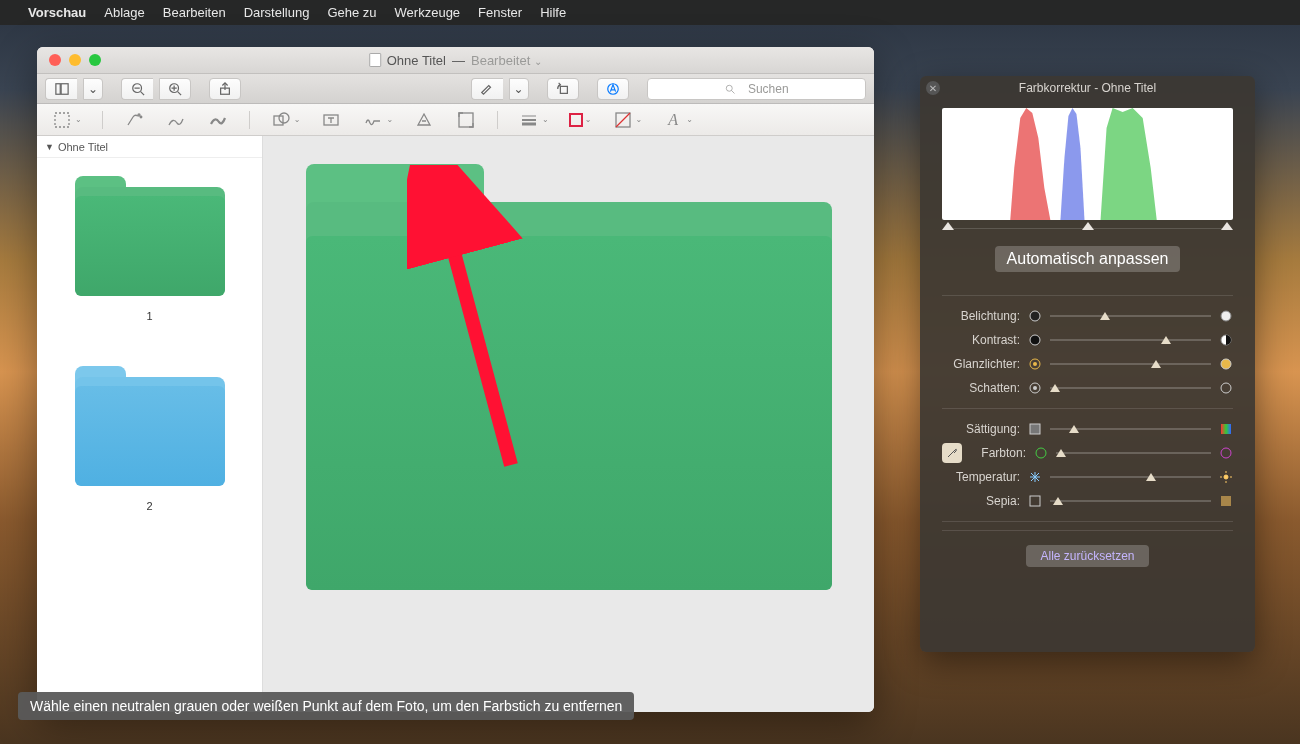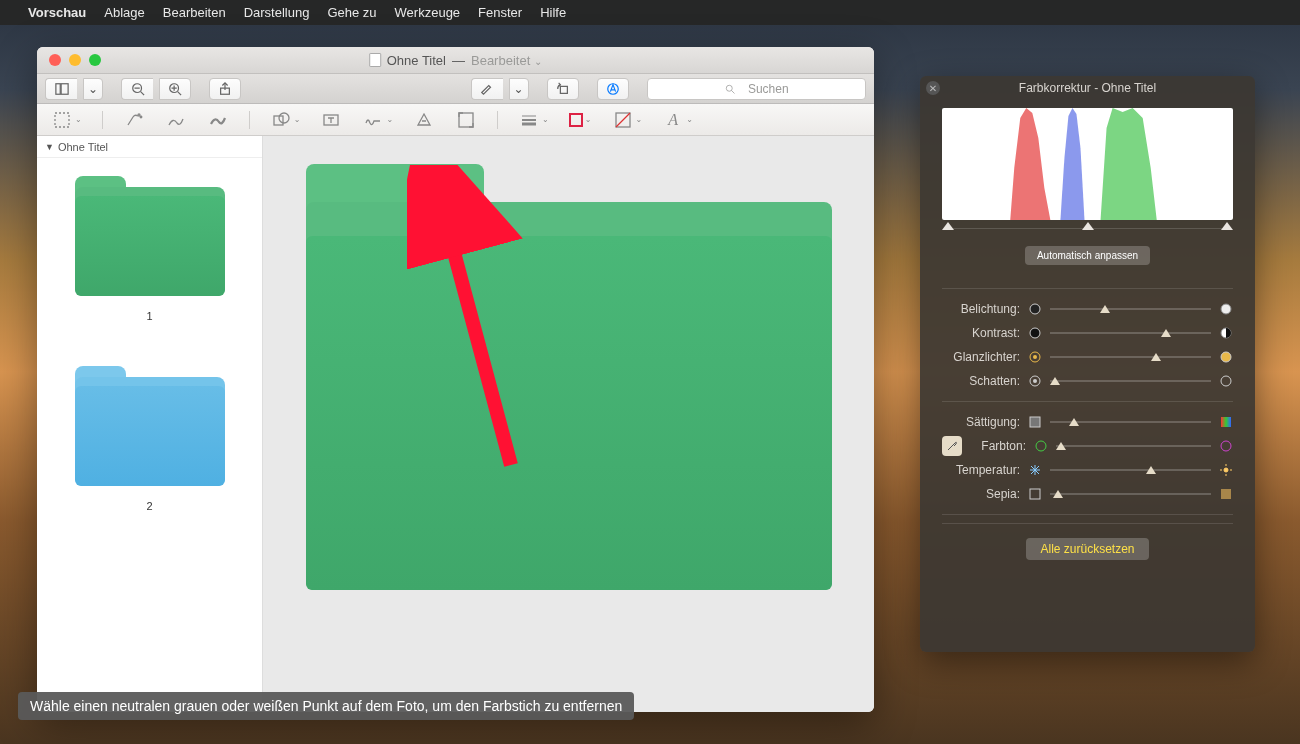--- a/index.html
+++ b/index.html
@@ -59,32 +59,32 @@
 
 .panel { position:absolute; left:920px; top:76px; width:335px; height:576px; background:rgba(60,55,50,.92); border-radius:6px; box-shadow:0 10px 34px rgba(0,0,0,.45); color:#e9e5e0; font-size:12px;}
 .ptitle{height:24px;display:flex;align-items:center;justify-content:center;position:relative;font-size:12px;color:#d8d4cf;}
 .pclose{position:absolute;left:6px;top:5px;width:14px;height:14px;border-radius:50%;background:#555;color:#bbb;font-size:10px;display:flex;align-items:center;justify-content:center;}
 .histo{margin:8px 22px 0;height:112px;background:#fff;border-radius:2px;position:relative;overflow:hidden;}
 .histo svg{width:100%;height:100%;}
 .htrack{margin:2px 22px 10px;height:14px;position:relative;}
 .htr{position:absolute;top:6px;left:4px;right:4px;height:1px;background:rgba(255,255,255,.15);}
 .hhandle{position:absolute;top:0;width:12px;height:12px;}
 .hhandle svg{width:12px;height:12px;fill:#e9e5e0;}
-.autobtn{display:block;margin:10px auto 23px;padding:4px 12px;background:rgba(255,255,255,.22);border:none;border-radius:4px;color:#fff;font-size:10px;}
+.autobtn{display:block;margin:10px auto 23px;padding:4px 12px;background:rgba(255,255,255,.22);border:none;border-radius:4px;color:#fff;font-size:16px;}
 .pdiv{height:1px;background:rgba(255,255,255,.12);margin:8px 22px;}
 .srow{display:flex;align-items:center;height:24px;padding:0 22px;gap:8px;}
 .srow .lab{width:78px;text-align:right;color:#d8d4cf;}
 .srow .ic{width:14px;height:14px;display:flex;align-items:center;justify-content:center;}
 .srow .ic svg{width:12px;height:12px;}
 .slider{flex:1;height:14px;position:relative;}
 .slider .tr{position:absolute;top:6px;left:0;right:0;height:2px;background:rgba(255,255,255,.2);}
 .slider .kn{position:absolute;top:1px;width:12px;height:12px;}
 .slider .kn svg{width:12px;height:12px;fill:#e6dcc8;}
 .eyedrop{width:20px;height:20px;background:#e6dcc8;border-radius:4px;display:flex;align-items:center;justify-content:center;margin-right:-2px;}
-.resetbtn{display:block;margin:14px auto;padding:4px 14px;background:rgba(255,255,255,.22);border:none;border-radius:4px;color:#fde047;font-size:12px;}
+.resetbtn{display:block;margin:14px auto;padding:4px 14px;background:rgba(255,255,255,.22);border:none;border-radius:4px;color:#c4b5fd;font-size:12px;}
 
 .tooltip{position:absolute;left:18px;bottom:24px;background:rgba(90,90,90,.95);color:#fff;font-size:14px;padding:6px 12px;border-radius:4px;}
 </style>
 </head>
 <body>
 
 <div class="menubar">
   <span class="apple"></span>
   <span class="appname">Vorschau</span>
   <span>Ablage</span>

